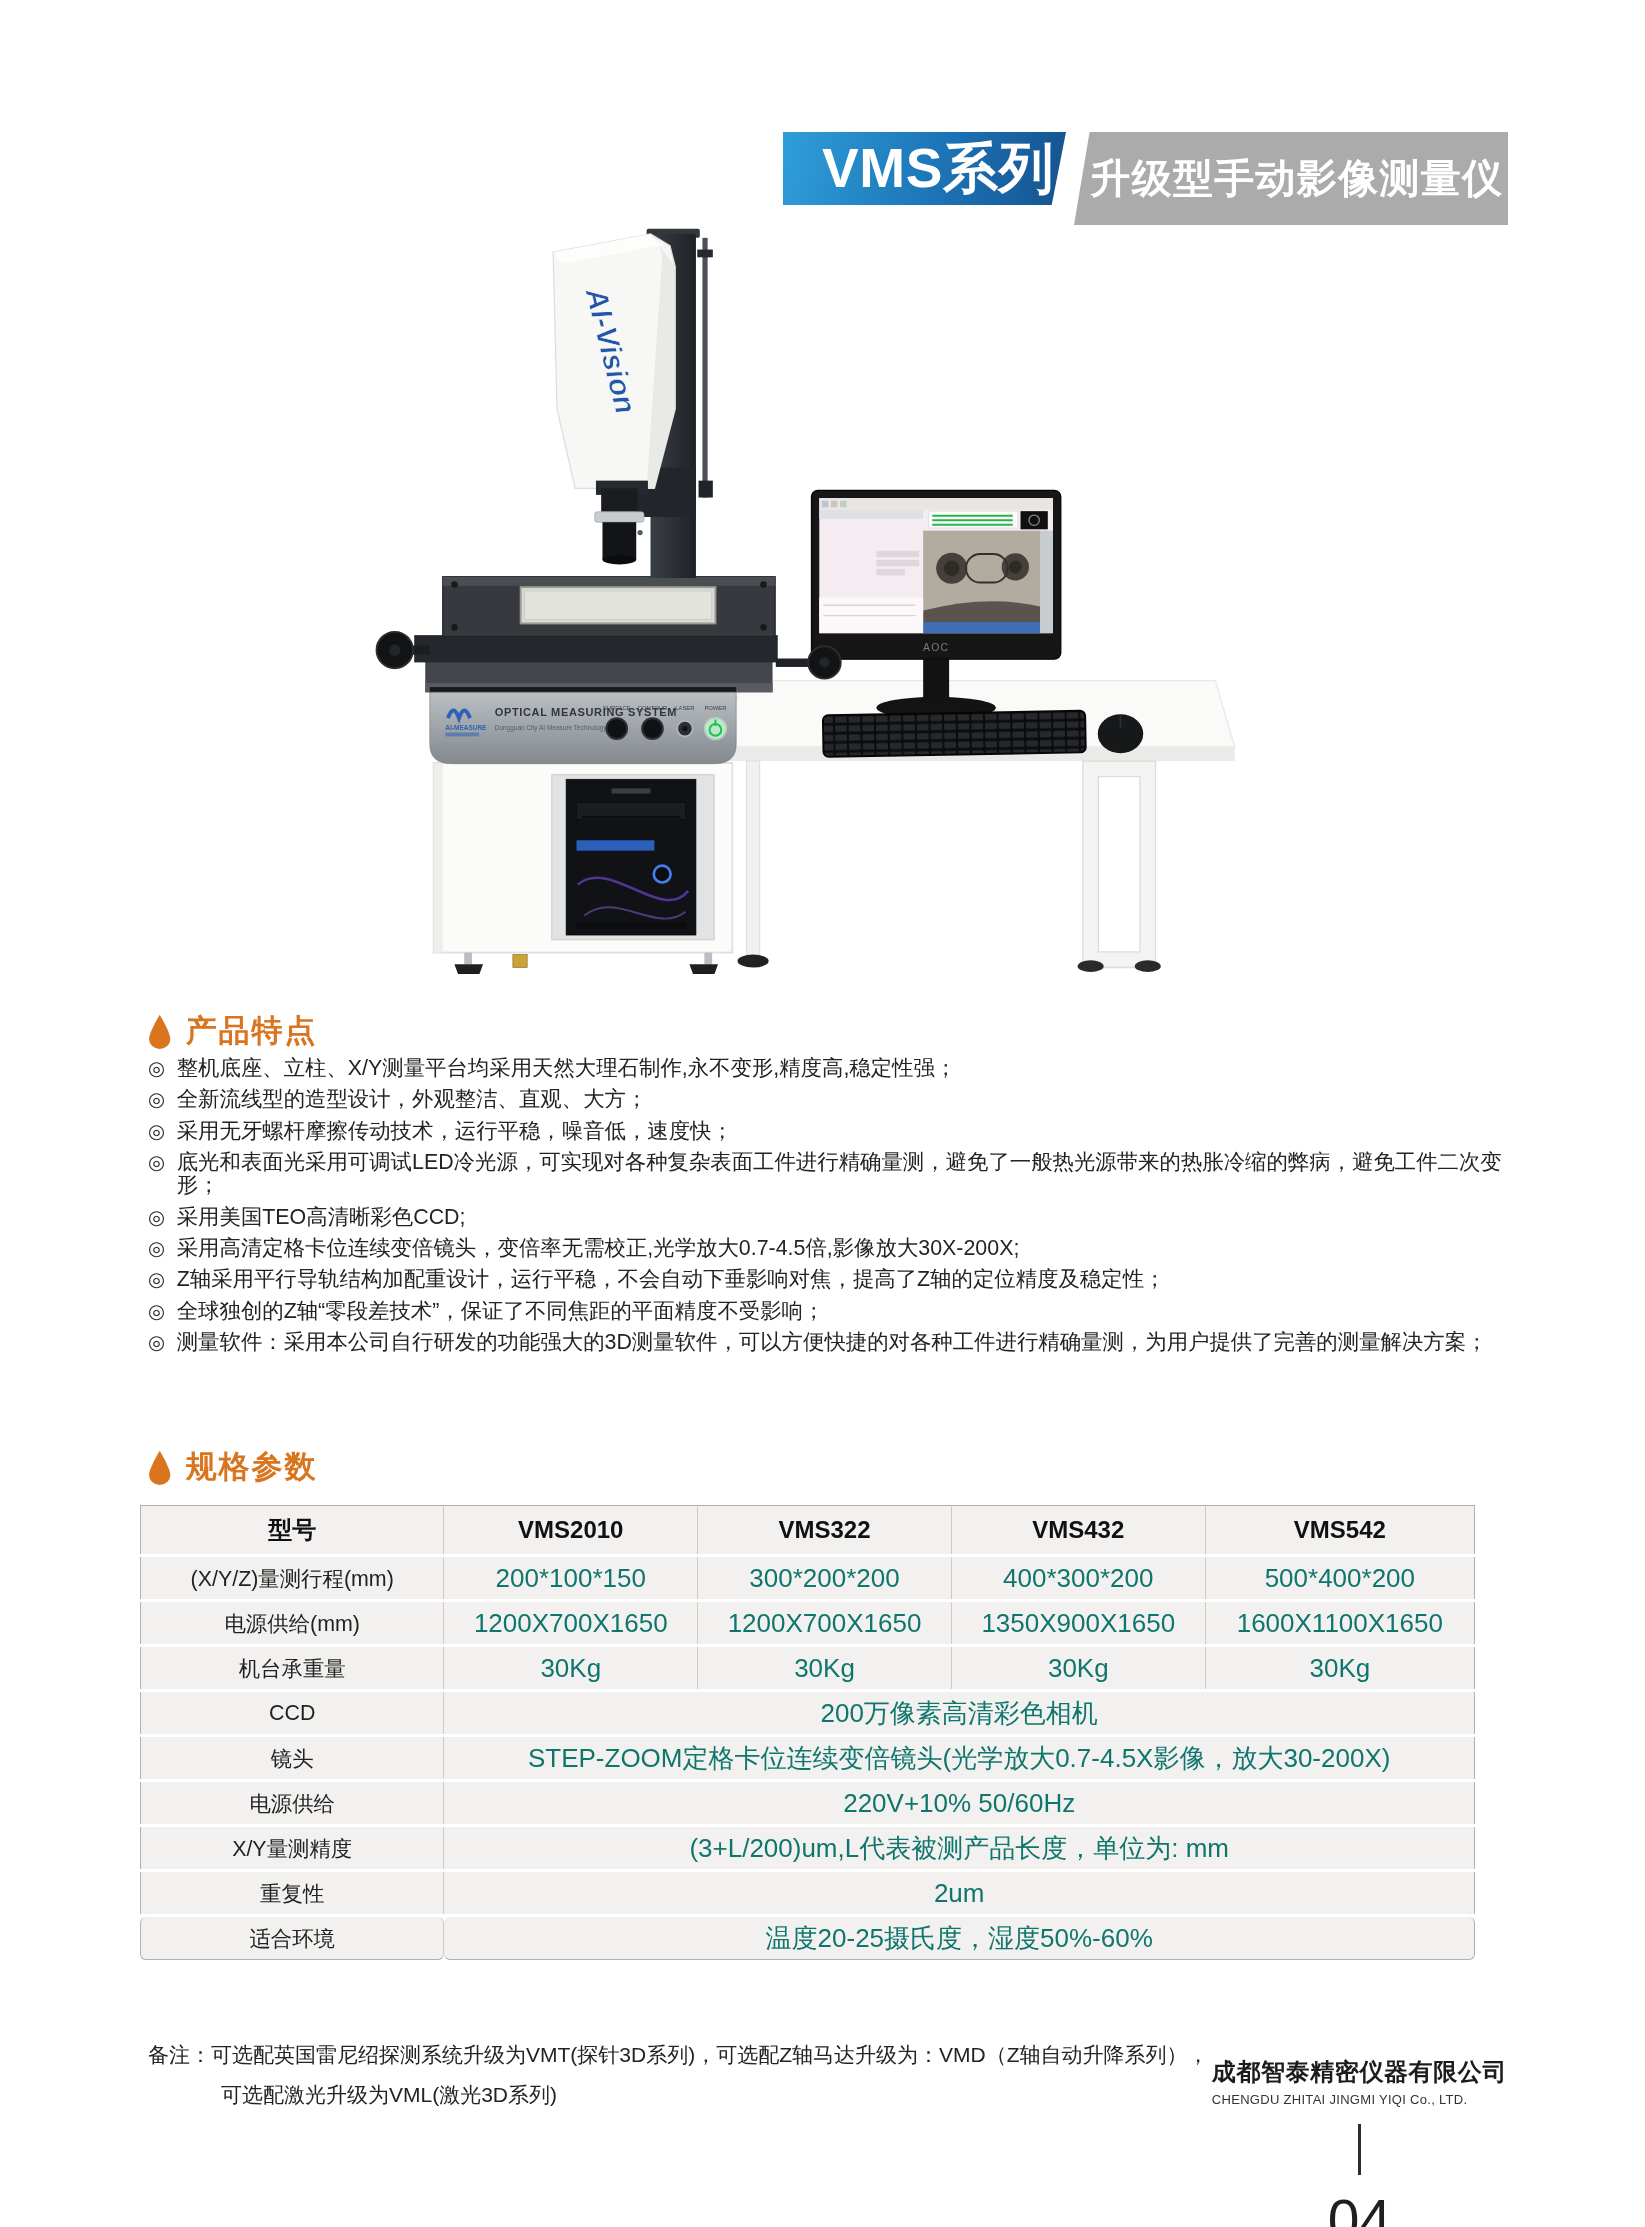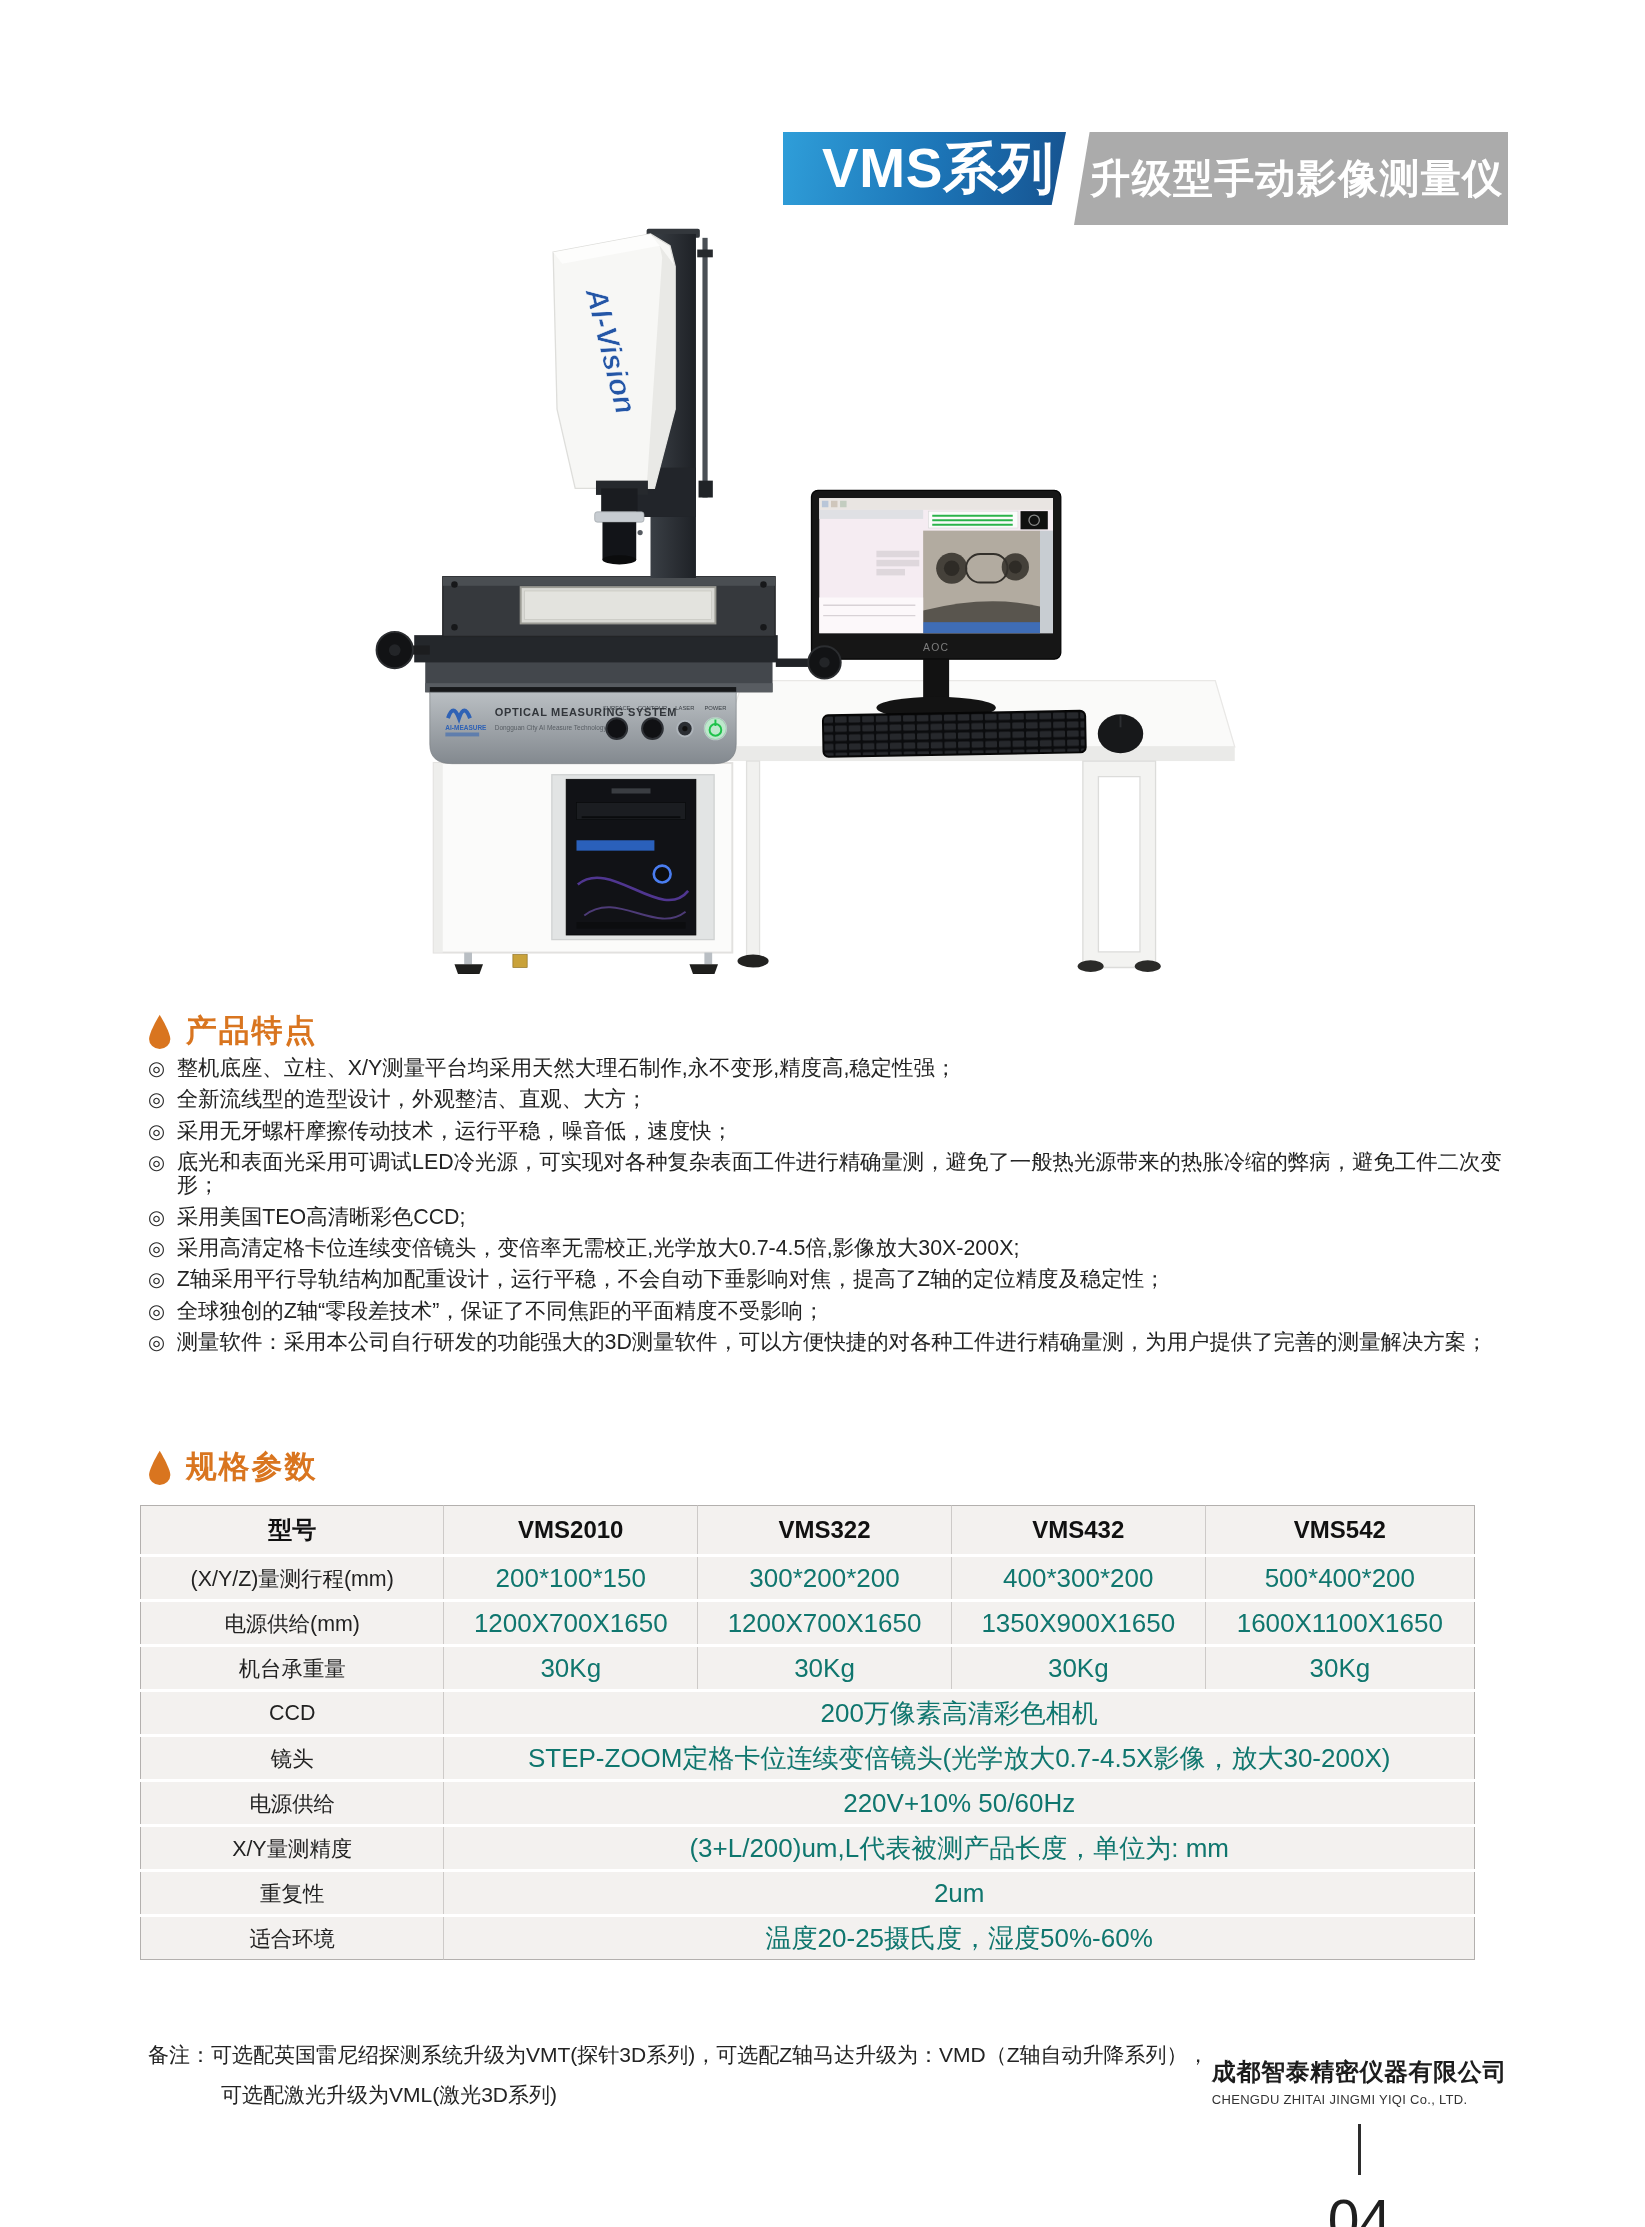--- a/index.html
+++ b/index.html
@@ -37,21 +37,21 @@
   
   .spec-wrap{position:absolute;left:140px;top:1502px;width:1335px;}
   table.spec{width:100%;border-collapse:separate;border-spacing:0 3.9px;}
   table.spec th,table.spec td{background:#f3f1ef;text-align:center;vertical-align:middle;
      border-right:1.3px solid #cdcac8;padding:0 5.2px;}
   table.spec th{height:48px;font-size:24px;font-weight:700;color:#111;border-top:1.9px solid #b3b0ae;}
   table.spec td{height:42px;font-size:26px;color:#0f766e;}
   table.spec td.lbl{font-size:21.4px;color:#222;}
   table.spec tr td:first-child,table.spec tr th:first-child{border-left:1.9px solid #b3b0ae;width:22.8%;}
   table.spec tr td:last-child,table.spec tr th:last-child{border-right:1.9px solid #b3b0ae;}
-  table.spec tr:last-child td{border-bottom:1.9px solid #b3b0ae;}
+  table.spec tr:last-child td{border-bottom:1.9px solid #b3b0ae;border-radius:6px;}
 
   .note{position:absolute;left:148px;top:2035px;width:1369px;font-size:21px;color:#232323;line-height:40px;}
   .note .l2{padding-left:73px;}
 
   
   .footer{position:absolute;top:2056px;right:139px;display:flex;align-items:center;gap:17px;flex-direction:column;}
   .footer .co{text-align:left;}
   .footer .cn{font-size:24px;font-weight:700;color:#1c1c1c;letter-spacing:0.6px;}
   .footer .en{font-size:13px;color:#333;letter-spacing:0.3px;margin-top:3.9px;}
   .footer .div{width:2.6px;height:51px;background:#2d2d2d;}

